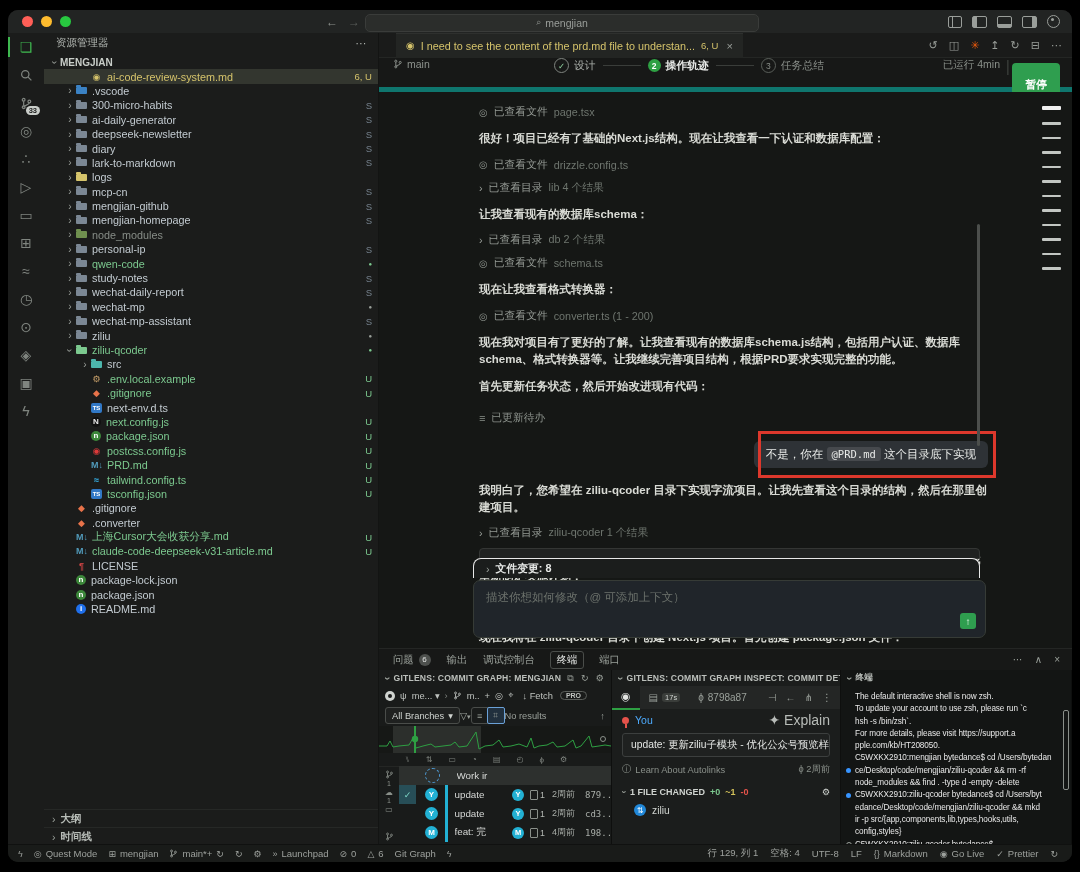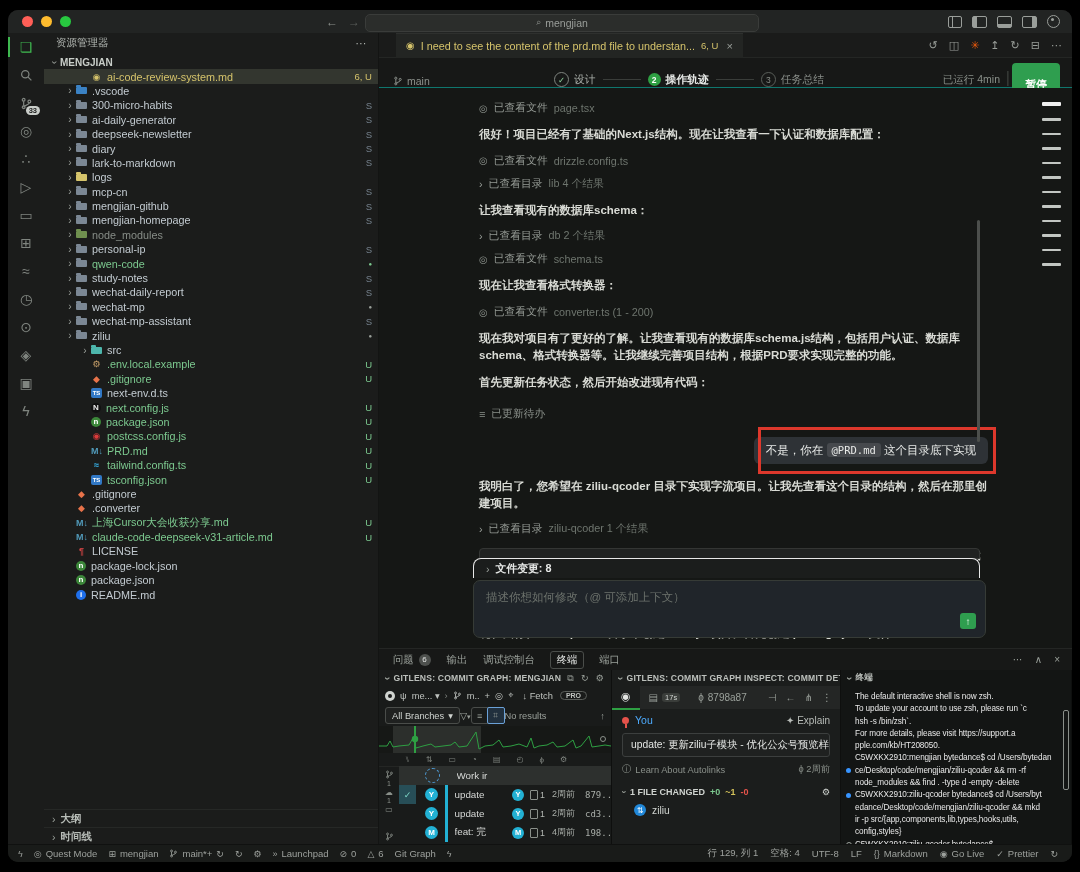--- a/index.html
+++ b/index.html
@@ -41,21 +41,21 @@
   .fic{width:11px;flex:none;margin:0 5px 0 1px;font-size:8px;font-weight:bold;text-align:center;display:inline-block}
   .fic.circ{width:10px;height:10px;border-radius:50%;line-height:10px;color:#fff}
   .sb-bottom{position:absolute;bottom:0;left:0;right:0}
   .sb-sec{height:17px;border-top:1px solid #262826;display:flex;align-items:center;gap:5px;padding:0 8px;color:#b8bdb8;font-size:10.5px;font-weight:bold}
   
   .editor{position:absolute;left:371px;top:23px;right:0;bottom:17px;background:#171817;display:flex;flex-direction:column}
   .tabbar{height:24px;background:#1a1b1a;display:flex;align-items:center;border-bottom:1px solid #242624;position:relative}
   .tab{margin-left:17px;height:24px;display:flex;align-items:center;gap:6px;background:#232523;padding:0 10px;font-size:10.8px;color:#d5c36b;border-top:1px solid #2e302e}
   .tab .cl{color:#9a9f9a;font-size:11px;margin-left:2px}
   .edicons{position:absolute;right:10px;display:flex;gap:11px;color:#9a9f9a;font-size:11px;align-items:center}
-  .steprow{height:29px;display:flex;align-items:flex-end;position:relative;border-bottom:1px solid #0f766e}
+  .steprow{height:29px;display:flex;align-items:flex-start;position:relative;border-bottom:5px solid #0f766e}
   .crumb{margin-left:14px;color:#8d928d;font-size:10.5px;display:flex;align-items:center;gap:4px}
   .stepper{position:absolute;left:175px;display:flex;align-items:center;gap:7px;font-size:10.8px}
   .stepc{width:13px;height:13px;border-radius:50%;display:inline-flex;align-items:center;justify-content:center;font-size:8.5px}
   .step-done .stepc{border:1px solid #7f847f;color:#8fd19e}
   .step-done{color:#a9aea9}
   .step-act .stepc{background:#2ea043;color:#fff;font-weight:bold}
   .step-act{color:#e8eae8;font-weight:bold}
   .step-idle .stepc{border:1px solid #5a5f5a;color:#8a8f8a}
   .step-idle{color:#8a8f8a}
   .stepline{width:38px;height:1px;background:#3a3d3a}
@@ -349,20 +349,26 @@
           <span class="arrow">›</span>
           <span class="fold" style="background:#7b8794"></span>
           <span class="lbl" style="color:#c3cbd1">wechat-mp-assistant</span>
           <span class="badge" style="color:#76828e">S</span>
         </div>
         <div class="trow" style="padding-left: 21px;">
           <span class="arrow">›</span>
           <span class="fold" style="background:#7b8794"></span>
           <span class="lbl" style="color:#c3cbd1">ziliu</span>
           <span class="badge" style="color:#9aa09a;font-size:6px">●</span>
+        </div>
+        <div class="trow" style="padding-left: 21px;">
+          <span class="arrow"><span style="display:inline-block;transform:rotate(90deg)">›</span></span>
+          <span class="fold" style="background:#7cc98f"></span>
+          <span class="lbl" style="color:#7cc98f">ziliu-qcoder</span>
+          <span class="badge" style="color:#7cc98f;font-size:6px">●</span>
         </div>
         <div class="trow" style="padding-left: 36px;">
           <span class="arrow">›</span>
           <span class="fold" style="background:#4db6ac"></span>
           <span class="lbl" style="color:#c3cbd1">src</span>
         </div>
         <div class="trow" style="padding-left: 36px;">
           <span class="arrow"></span>
           <span class="fic" style="color:#c8a06a;font-size:9px">⚙</span>
           <span class="lbl" style="color:#7cc98f">.env.local.example</span>
@@ -759,21 +765,21 @@
             <div class="iticons">
               <span>⊣</span>
               <span>←</span>
               <span>⋔</span>
               <span>⋮</span>
             </div>
           </div>
           <div class="iyou">
             <span class="pin"></span>
             <span style="color:#4daafc">You</span>
-            <span style="margin-left:auto;color:#b8bcb8;font-size:10px">✦ <span>Explain</span></span>
+            <span style="margin-left:auto;color:#b8bcb8;font-size:14px">✦ <span>Explain</span></span>
           </div>
           <div class="imsg">update: 更新ziliu子模块 - 优化公众号预览样式</div>
           <div class="iauto">
             <span>ⓘ</span>
             <span>Learn About Autolinks</span>
             <span style="margin-left:auto">ϕ <span>2周前</span></span>
           </div>
           <div class="ifiles">
             <span class="chev" style="font-size:9px">›</span>
             <span>1 FILE CHANGED</span>

